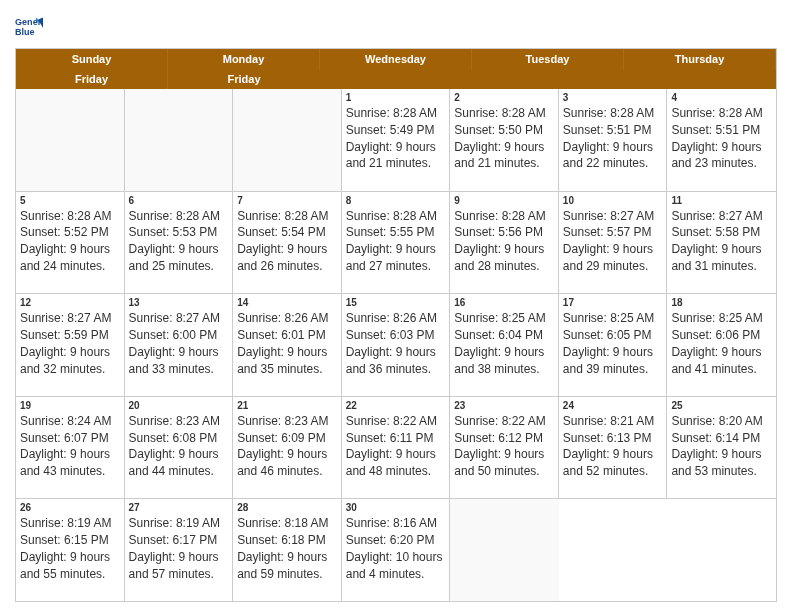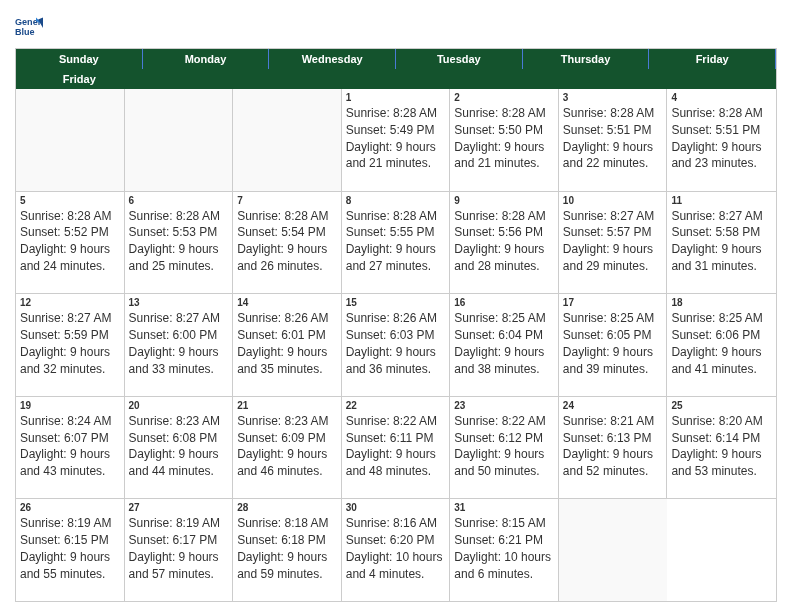--- a/index.html
+++ b/index.html
@@ -46,22 +46,22 @@
       color: #444;
     }
     .calendar {
       flex: 1;
       display: flex;
       flex-direction: column;
       border: 1px solid #ccc;
     }
     .day-headers {
       display: grid;
-      grid-template-columns: repeat(6, 1fr);
-      background: #14532d;
+      grid-template-columns: repeat(5, 1fr);
+      background: #a16207;
     }
     .day-header {
       color: #fff;
       font-size: 11px;
       font-weight: bold;
       text-align: center;
       padding: 4px 2px;
       border-right: 1px solid #4a7ad5;
     }
     .day-header:last-child {
@@ -258,21 +258,17 @@
             <div class="day-info">Sunrise: 8:19 AM<br>Sunset: 6:17 PM<br>Daylight: 9 hours and 57 minutes.</div>
           </div>
           <div class="day-cell">
             <span class="day-number">28</span>
             <div class="day-info">Sunrise: 8:18 AM<br>Sunset: 6:18 PM<br>Daylight: 9 hours and 59 minutes.</div>
           </div>
           <div class="day-cell">
             <span class="day-number">30</span>
             <div class="day-info">Sunrise: 8:16 AM<br>Sunset: 6:20 PM<br>Daylight: 10 hours and 4 minutes.</div>
           </div>
-          <div class="day-cell">
-            <span class="day-number">31</span>
-            <div class="day-info">Sunrise: 8:15 AM<br>Sunset: 6:21 PM<br>Daylight: 10 hours and 6 minutes.</div>
-          </div>
           <div class="day-cell empty"></div>
         </div>
       </div>
   </div>
 </div>
 
 </body></html>

